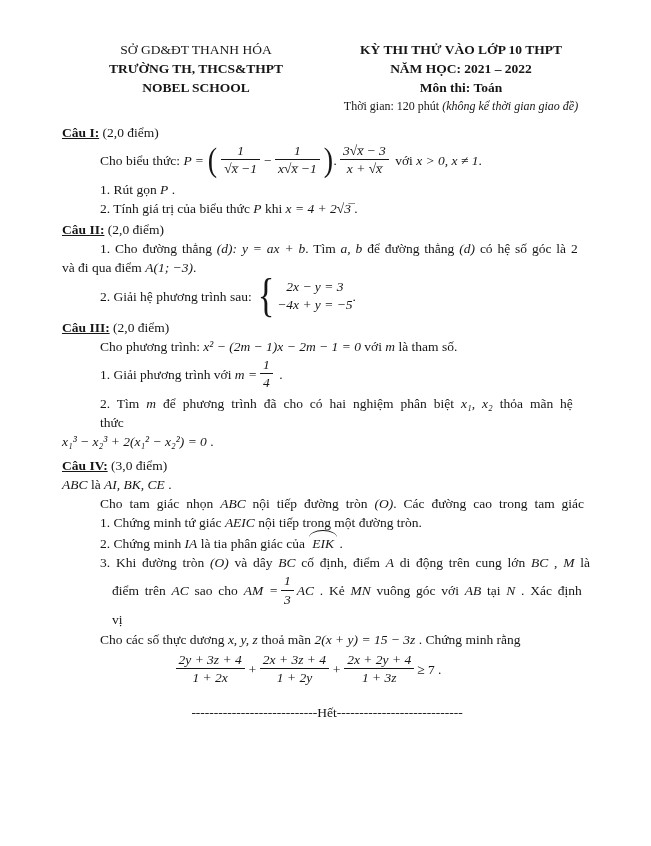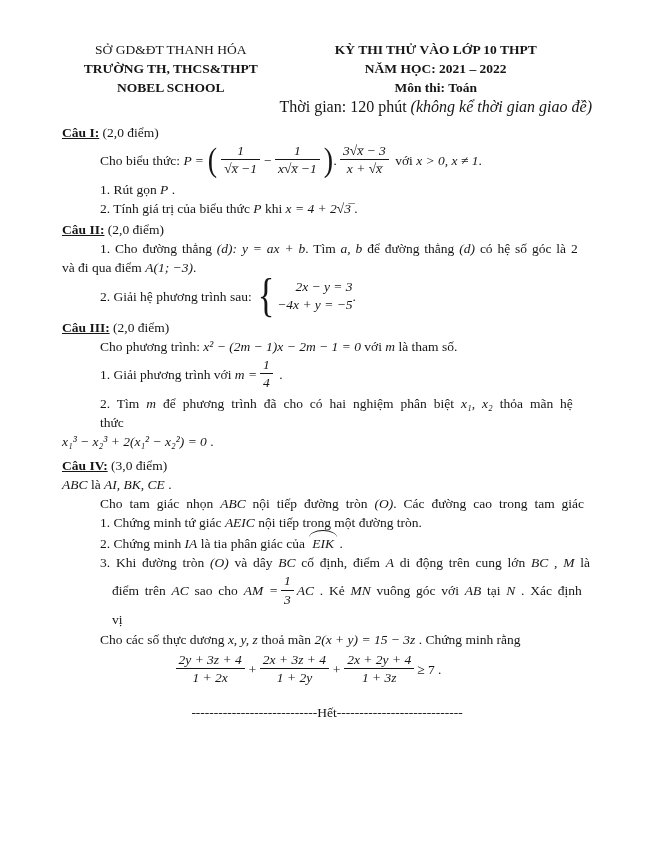--- a/index.html
+++ b/index.html
@@ -12,21 +12,21 @@
     font-size: 13.5px;
     overflow: hidden;
   }
   .page { width: 651px; height: 688px; padding: 40px 59px 0 62px; }
 
   
   .header { display: flex; }
   .h-left { width: 268px; text-align: center; line-height: 19px; font-weight: bold; }
   .h-left .l1 { font-weight: normal; }
   .h-right { flex: 1; text-align: center; line-height: 19px; font-weight: bold; }
-  .h-right .time { font-weight: normal; font-size: 16px; white-space: nowrap; }
+  .h-right .time { font-weight: normal; font-size: 12px; white-space: nowrap; }
   .h-right .time .it { font-style: italic; }
 
   
   .doc { margin-top: 7px; }
   .sec-head { line-height: 19px; margin-top: 2px; }
   .sec-head .lbl { font-weight: bold; text-decoration: underline; }
   .line { line-height: 19px; }
   .ind { padding-left: 38px; }
   .ind2 { padding-left: 50px; }
   .m { font-style: italic; }
@@ -41,21 +41,21 @@
           line-height: 1.12; margin: 1px 3px; font-style: italic; position: relative; top: -2px; }
   .frac .fn { display: block; border-bottom: 1px solid #161616; padding: 0 3px 1px; }
   .frac .fd { display: block; padding: 1px 3px 0; }
   .fline { margin: 2px 0 1px; }
 
   
   .bigp { display: inline-block; font-size: 33px; line-height: 0; vertical-align: middle;
           transform: scaleX(0.85); position: relative; top: -2px; font-weight: normal; }
   .brace { display: inline-block; font-size: 46px; line-height: 0; vertical-align: middle;
            transform: scaleX(0.75); position: relative; top: -2px; font-weight: normal; }
-  .sys { display: inline-block; vertical-align: middle; text-align: right; line-height: 18px; position: relative; top: -2px; }
+  .sys { display: inline-block; vertical-align: middle; text-align: center; line-height: 18px; position: relative; top: -2px; }
   .sys .sline { display: block; }
   .sysline { margin: 3px 0 1px; }
 
   
   .wide-hat { position: relative; display: inline-block; padding: 2px 2px 0; margin-left: 2px; }
   .wide-hat::after { content: ""; position: absolute; left: -1px; right: -1px; top: -2px; height: 7px;
                      border-top: 1.4px solid #161616; border-radius: 50% 50% 0 0 / 95% 95% 0 0; }
 
   .centered { text-align: center; position: relative; left: -20px; }
   .ineq-line { margin: 4px 0 2px; }

